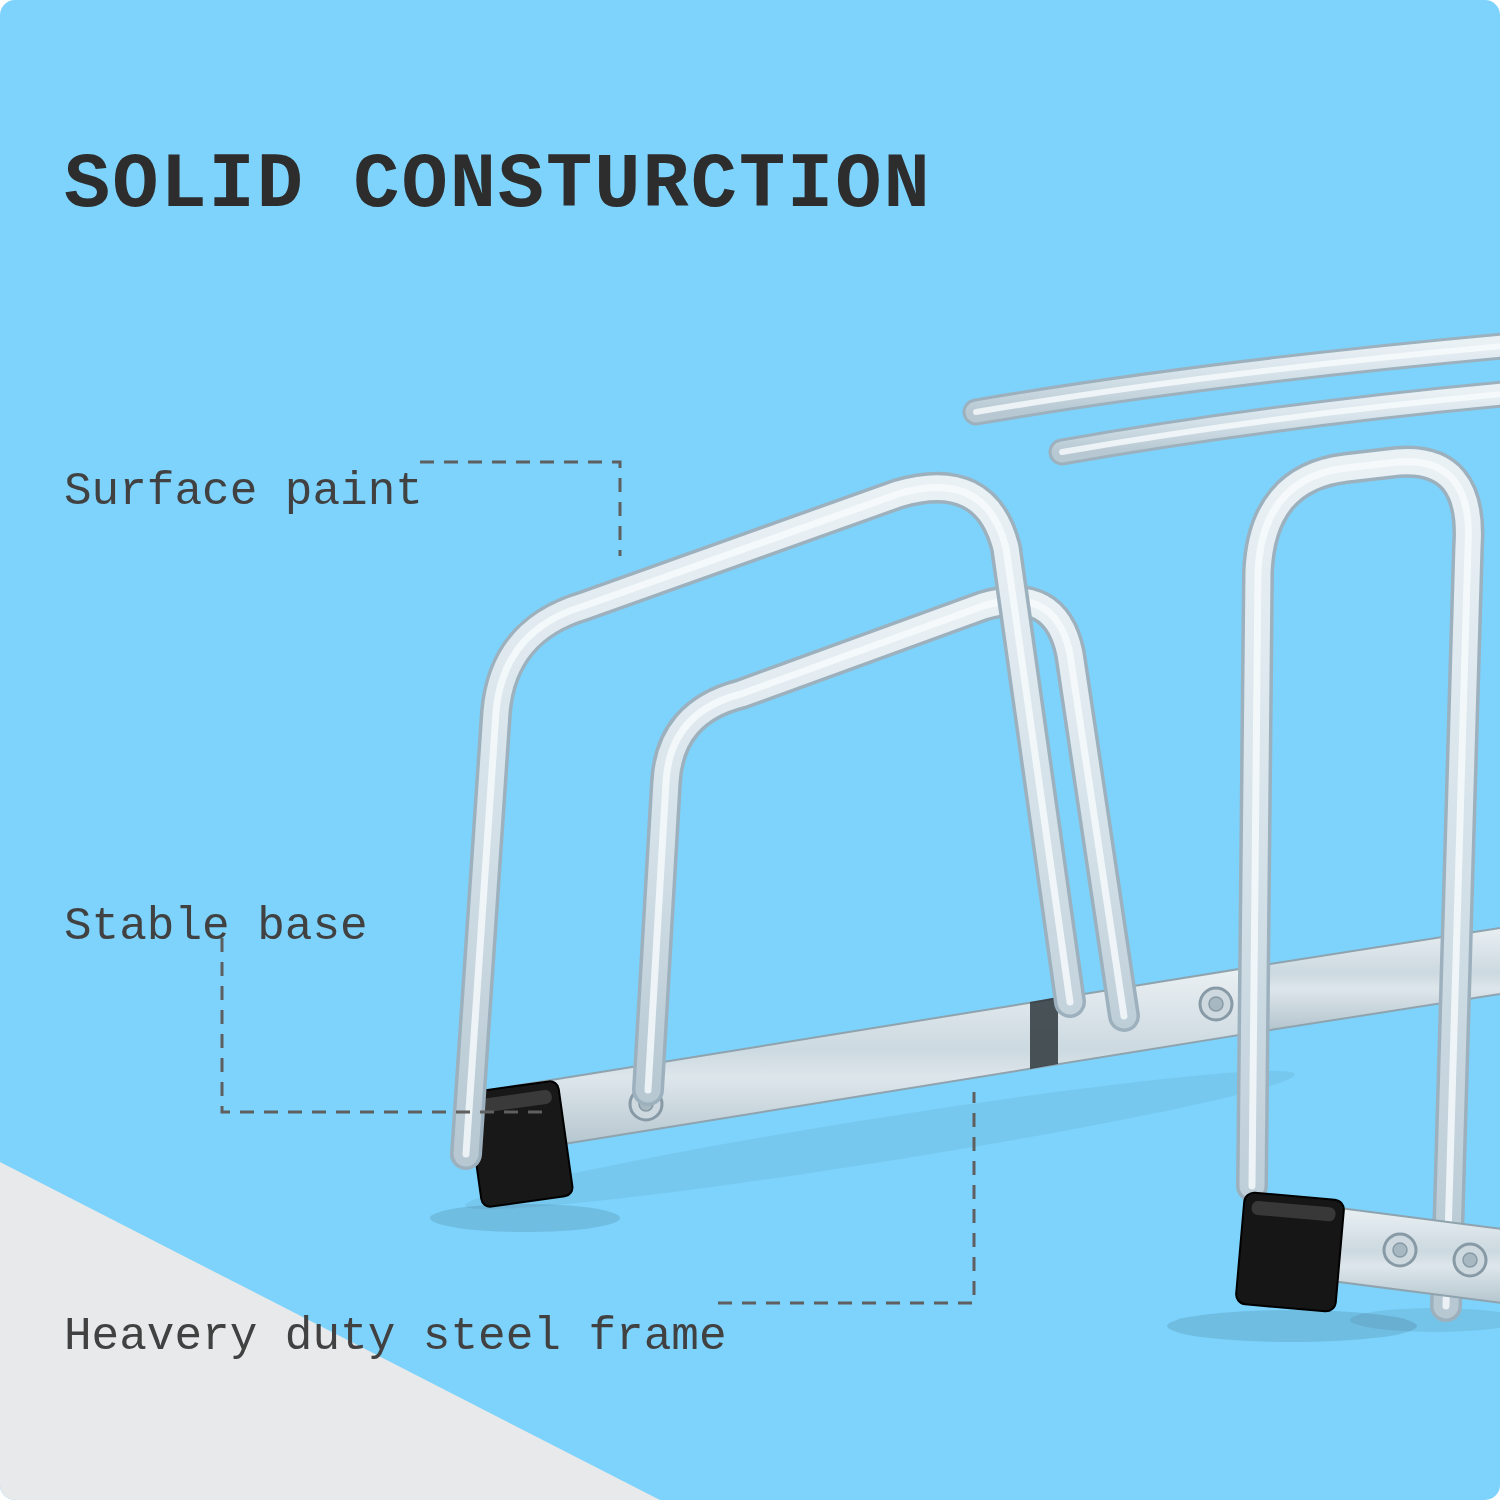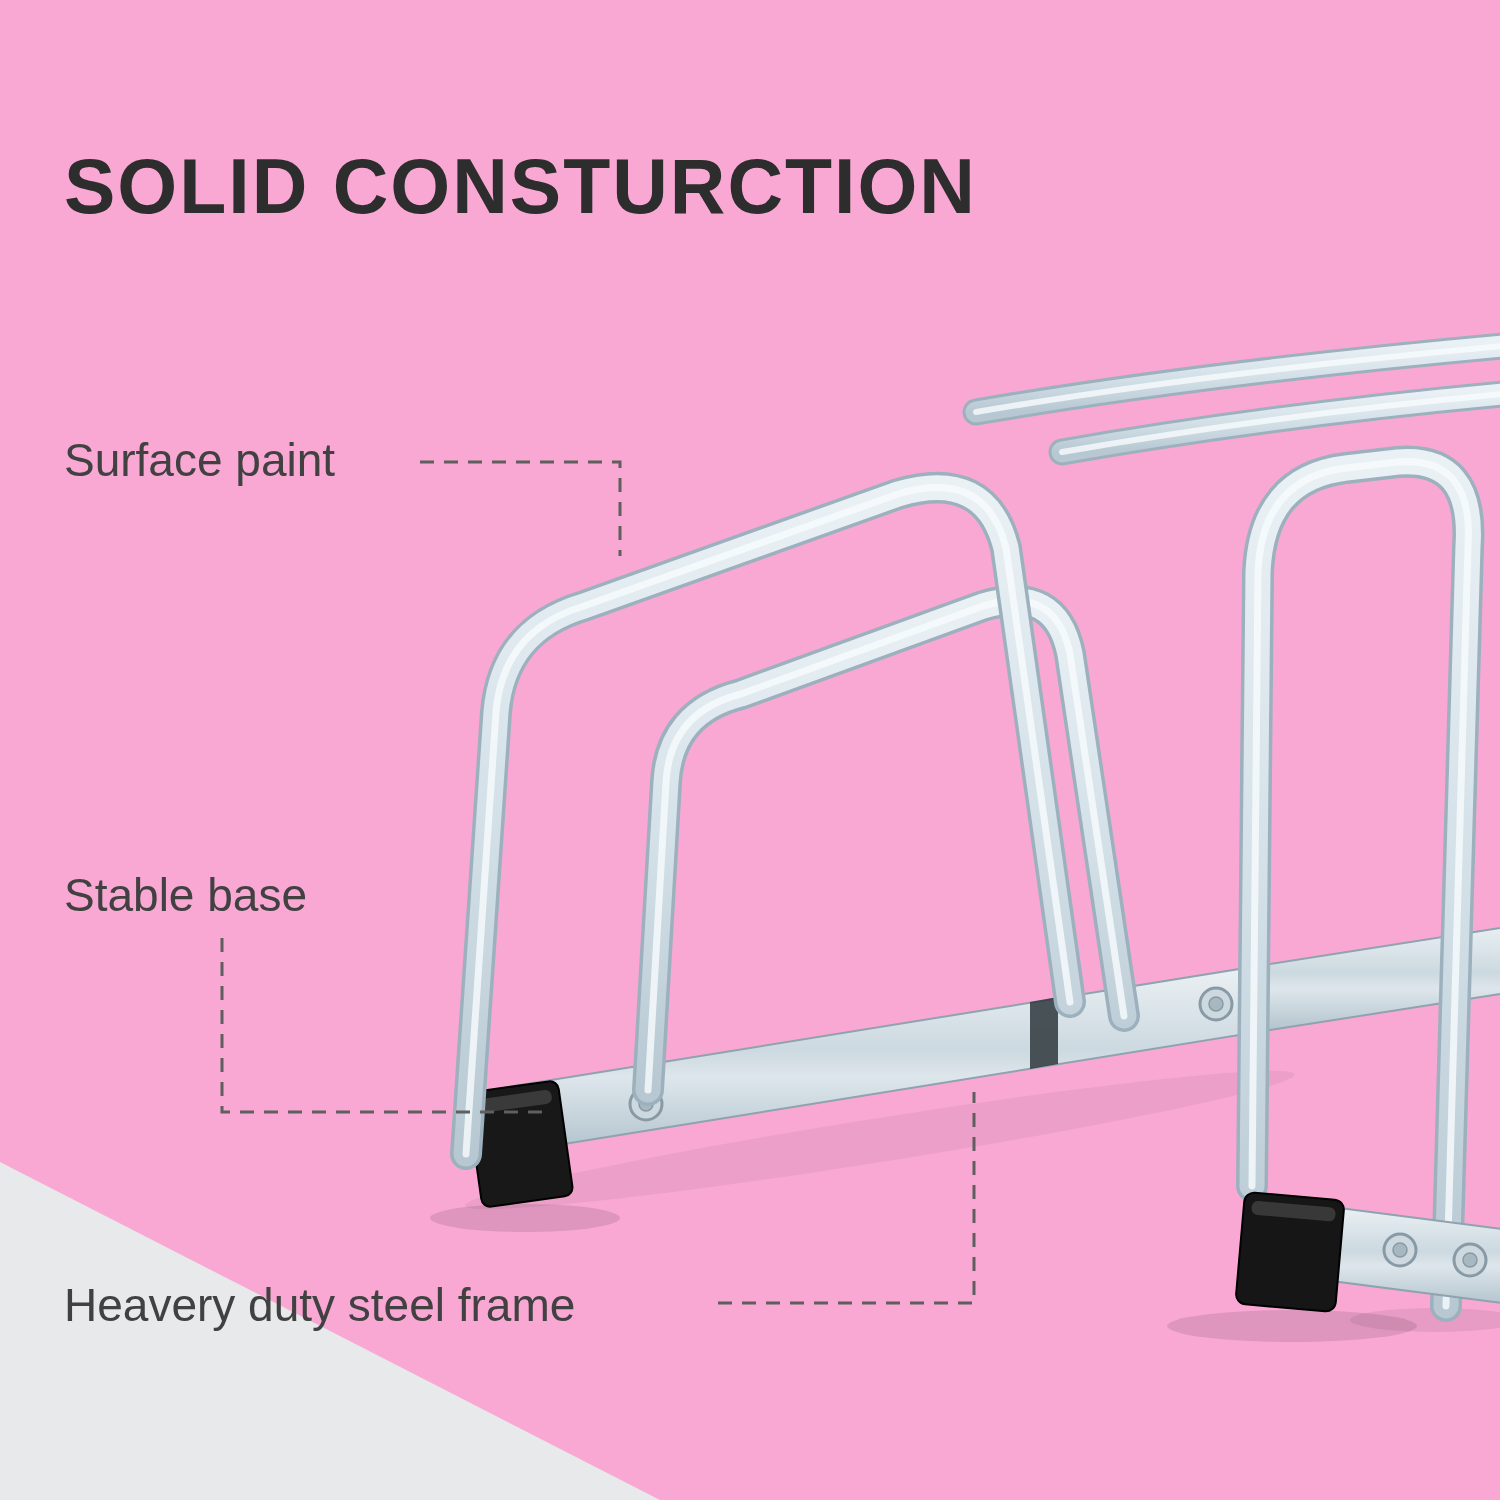--- a/index.html
+++ b/index.html
@@ -1,32 +1,33 @@
 <!DOCTYPE html>
 <html><head>
 <meta charset="utf-8">
 <style>
   html,body{margin:0;padding:0;background:#ffffff;}
   .stage{
     position:relative;
     width:1500px;height:1500px;
-    background:#f9a8d4;
+    background:#7dd3fc;
     overflow:hidden;
-    font-family:Liberation Sans, sans-serif;
+    font-family:Liberation Mono, monospace;
+    border-radius:15px;
   }
   .stage svg{position:absolute;left:0;top:0;}
   .page-title{
     position:absolute;left:64px;top:142px;
     font-size:77px;font-weight:bold;letter-spacing:2px;
     color:#2d2d2d;margin:0;white-space:nowrap;
   }
   .callout{
     position:absolute;
     font-size:46px;font-weight:400;color:#414141;
-    white-space:nowrap;line-height:1.2;
+    white-space:nowrap;line-height:1.2;margin-top:32px;
   }
   .callout.surface{left:64px;top:433px;}
   .callout.stable{left:64px;top:868px;}
   .callout.frame{left:64px;top:1278px;}
 
   
   .t-edge{fill:none;stroke:#9cb1bd;stroke-width:32;stroke-linecap:round;stroke-linejoin:round;}
   .t-body{fill:none;stroke-width:25;stroke-linecap:round;stroke-linejoin:round;}
   .t-hi{fill:none;stroke:#f7fbfd;stroke-width:7;stroke-linecap:round;stroke-linejoin:round;opacity:.8;}
   .thin .t-edge{stroke-width:27;}

